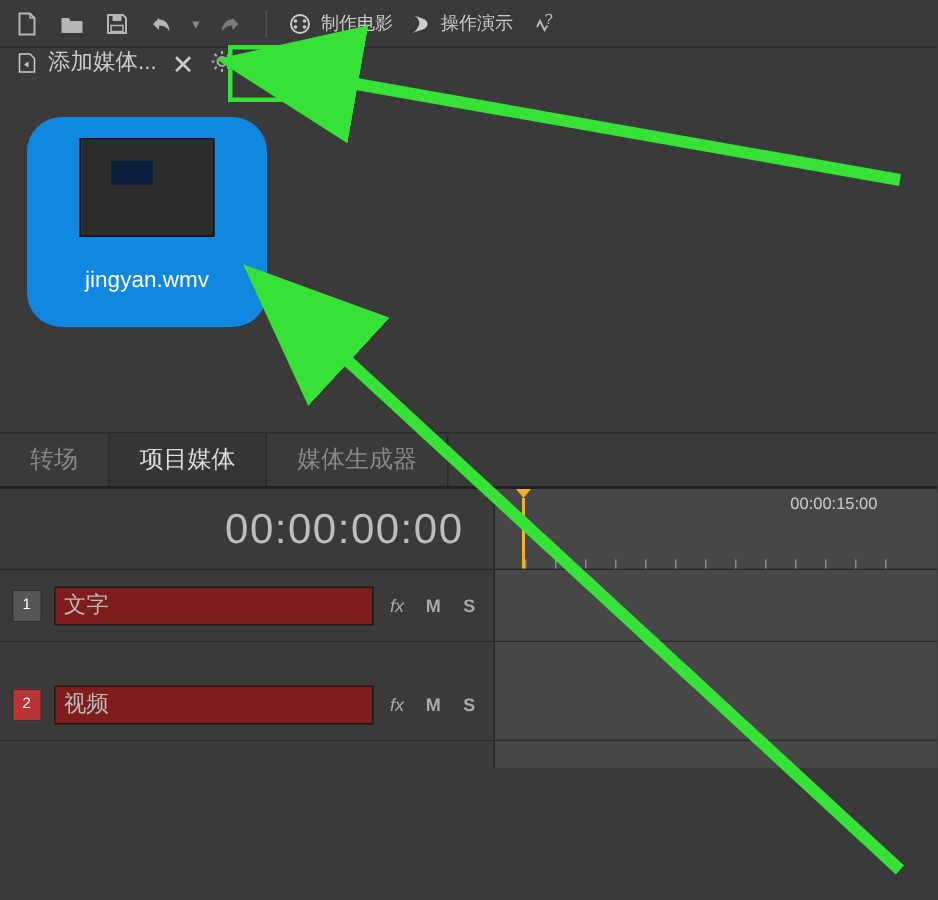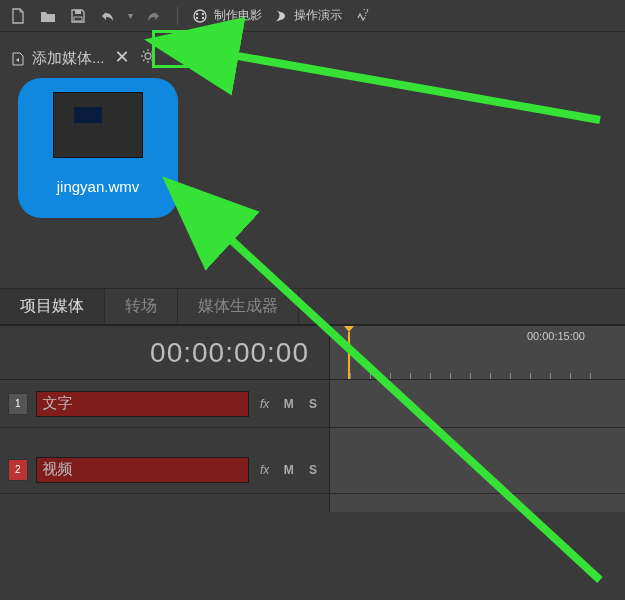--- a/index.html
+++ b/index.html
@@ -33,21 +33,21 @@
       width: 1px; height: 18px; background:#555; margin:0 4px;
     }
     .toolbar .lbl-btn {
       display:flex; align-items:center; gap:6px;
       cursor:pointer;
       font-size:12px;
     }
     
     .panel-header {
       height: 36px;
-      display:flex; align-items:flex-end;
+      display:flex; align-items:flex-start;
       padding: 0 10px;
       gap: 10px;
       font-size: 15px;
       position: relative;
     }
     .panel-header .title { display:flex; align-items:center; gap:6px;}
     .panel-header .close-area {
       display:flex; gap:10px; align-items:center;
     }
     .highlight-box {
@@ -288,22 +288,22 @@
 <div class="highlight-box"></div>
 
 <div class="media-area">
   <div class="media-item">
     <div class="media-thumb"></div>
     <div class="media-name">jingyan.wmv</div>
   </div>
 </div>
 
 <div class="tabs">
+  <div class="tab">转场</div>
   <div class="tab active">项目媒体</div>
-  <div class="tab">转场</div>
   <div class="tab">媒体生成器</div>
 </div>
 
 <div class="timeline-area">
   <div class="timecode-row">
     <div class="left-col">
       <span class="timecode">00:00:00:00</span>
     </div>
     <div class="ruler">
       <div class="playhead"></div>

